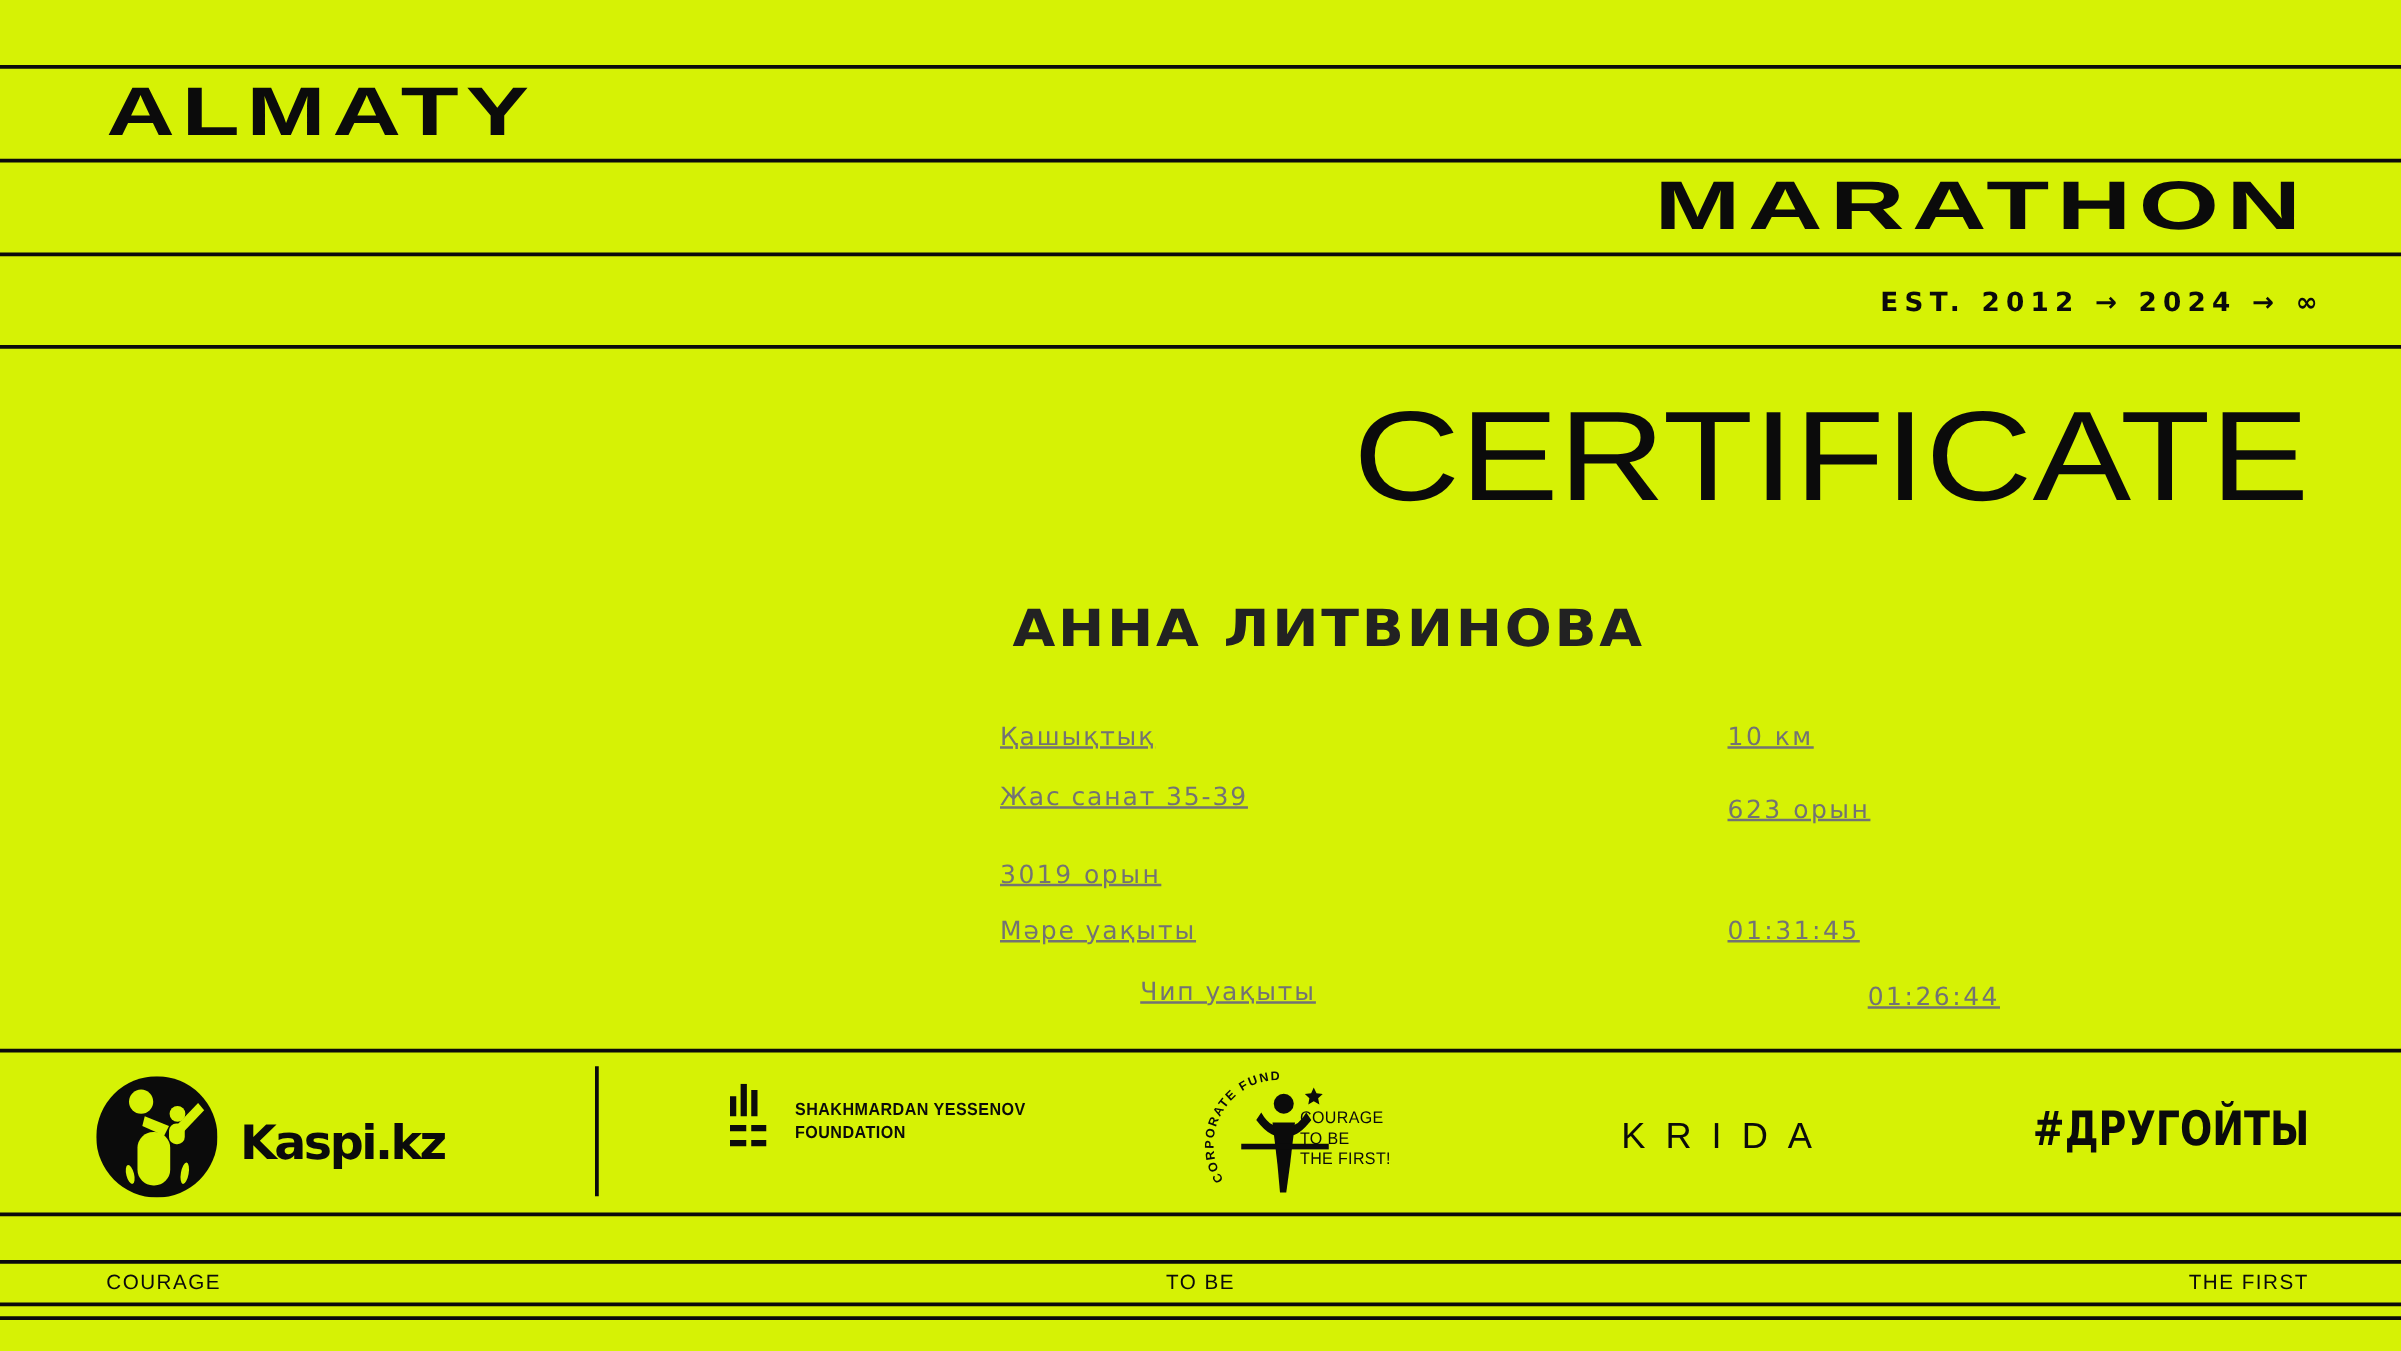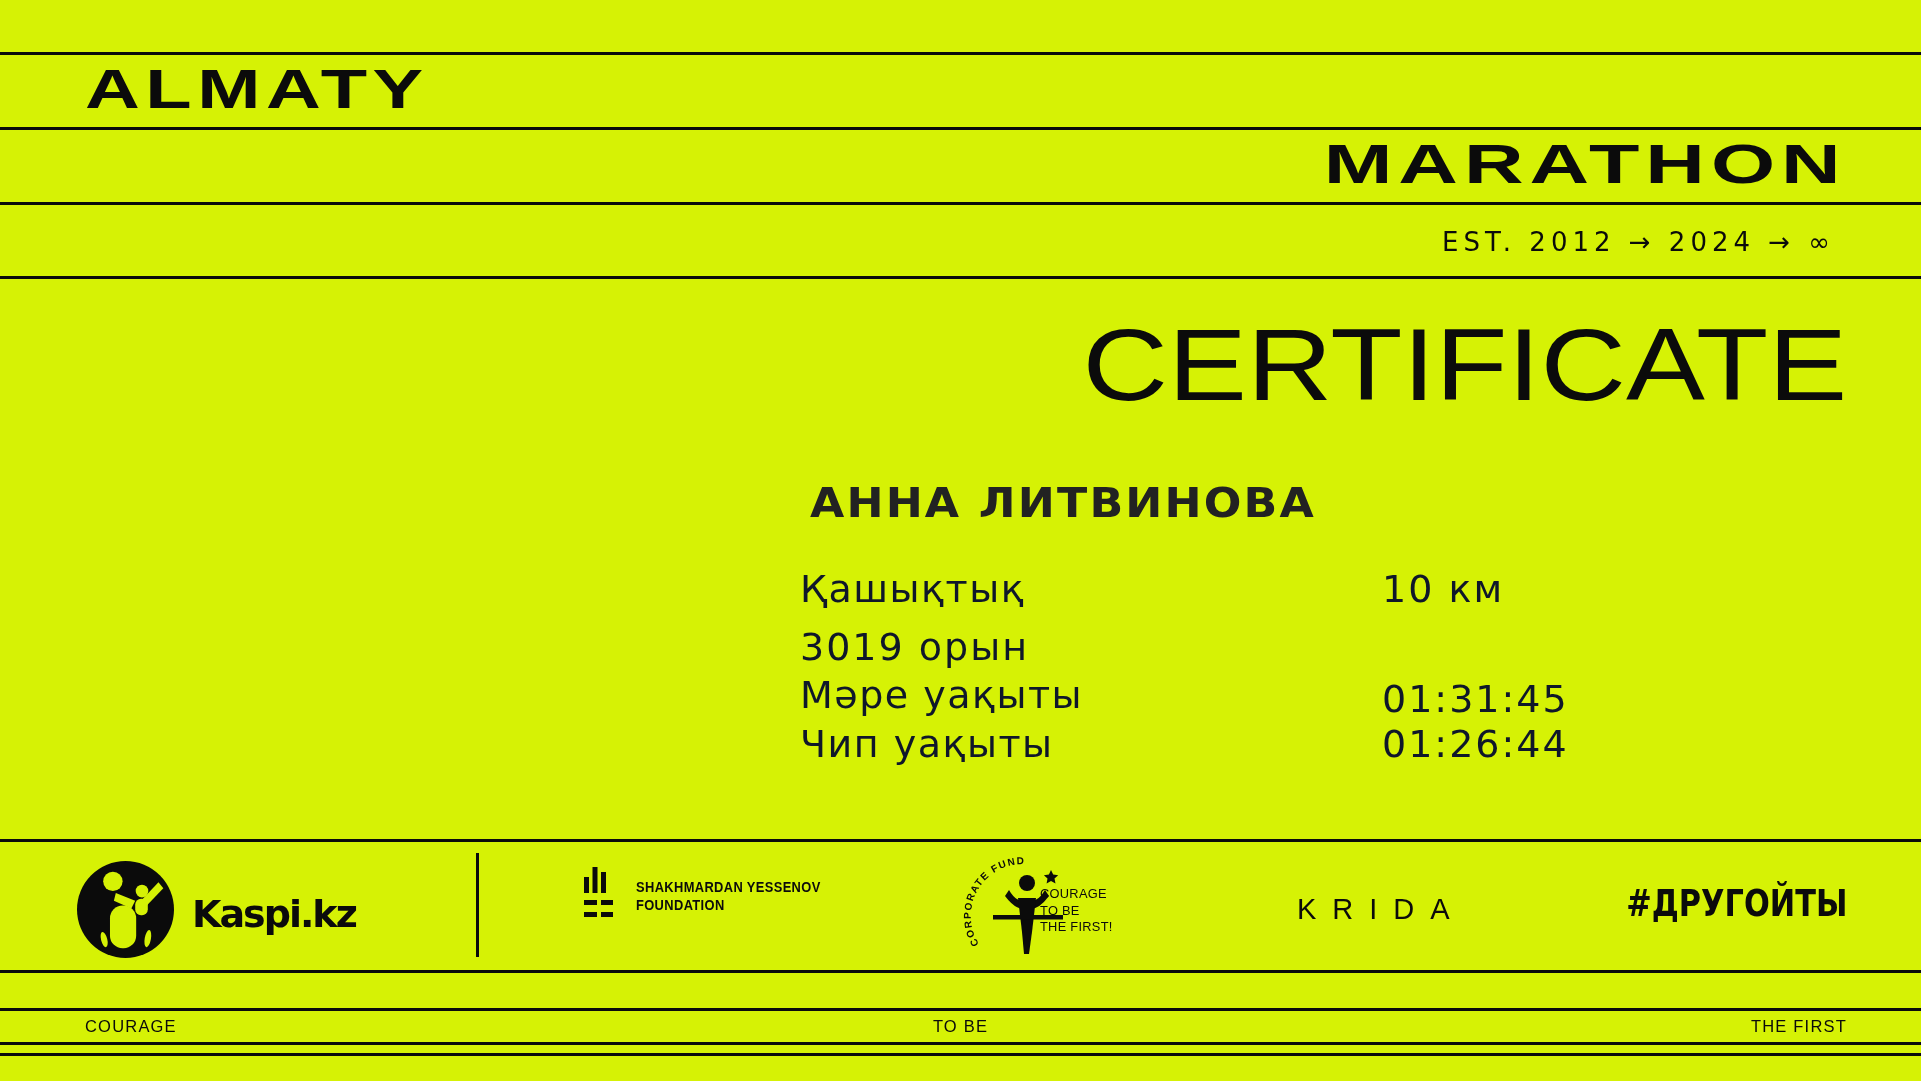--- a/index.html
+++ b/index.html
@@ -17,41 +17,41 @@
     position:absolute;left:85px;top:63px;
     font-size:55px;font-weight:700;letter-spacing:4px;line-height:52px;
     transform:scaleX(1.38);transform-origin:left center;white-space:nowrap;
   }
   .event{
     position:absolute;right:74px;top:138px;
     font-size:55px;font-weight:700;letter-spacing:4px;line-height:52px;
     transform:scaleX(1.5);transform-origin:right center;white-space:nowrap;
   }
   .est{
-    position:absolute;right:86px;top:227px;
-    font-size:26px;font-weight:400;letter-spacing:5px;line-height:30px;
+    position:absolute;right:62px;top:227px;
+    font-size:21px;font-weight:700;letter-spacing:5px;line-height:30px;
     font-family:"DejaVu Sans","Liberation Sans",sans-serif;white-space:nowrap;
   }
 
   
   .cert-title{
     position:absolute;right:74px;top:314px;
     font-size:102px;font-weight:400;letter-spacing:0px;line-height:102px;
     transform:scaleX(1.16);transform-origin:right center;white-space:nowrap;
   }
   .recipient{
     position:absolute;left:810px;top:481px;
     font-family:"DejaVu Sans","Liberation Sans",sans-serif;
     font-size:41px;font-weight:700;letter-spacing:2px;line-height:44px;color:#222222;
     transform:scaleX(1.08);transform-origin:left center;white-space:nowrap;
   }
   .rows{
     position:absolute;left:800px;top:573px;width:800px;
     font-family:"DejaVu Sans","Liberation Sans",sans-serif;
-    font-size:38px;color:#0f172a;
+    font-size:20px;color:#737373;text-decoration:underline;
   }
   .row{display:flex;line-height:32px;}
   .row + .row{margin-top:16px;}
   .row:nth-child(3){margin-top:26px;}
   .row:nth-child(4){margin-top:17px;}
   .row:nth-child(5){margin-top:17px;justify-content:flex-end;}
   .row-label{width:582px;letter-spacing:1.5px;}
   .row-value{letter-spacing:2px;}
   .row:nth-child(2) .row-value{transform:translateY(10px);}
   .row:nth-child(3) .row-value{transform:translateY(4px);}
@@ -115,20 +115,24 @@
   <div class="event">MARATHON</div>
   <div class="est">EST. 2012 → 2024 → ∞</div>
 
   <div class="cert-title">CERTIFICATE</div>
   <div class="recipient">АННА ЛИТВИНОВА</div>
 
   <div class="rows">
     <div class="row">
       <div class="row-label">Қашықтық</div>
       <div class="row-value">10 км</div>
+    </div>
+    <div class="row">
+      <div class="row-label">Жас санат 35-39</div>
+      <div class="row-value">623 орын</div>
     </div>
     <div class="row">
       <div class="row-value">3019 орын</div>
     </div>
     <div class="row">
       <div class="row-label">Мәре уақыты</div>
       <div class="row-value">01:31:45</div>
     </div>
     <div class="row">
       <div class="row-label">Чип уақыты</div>

